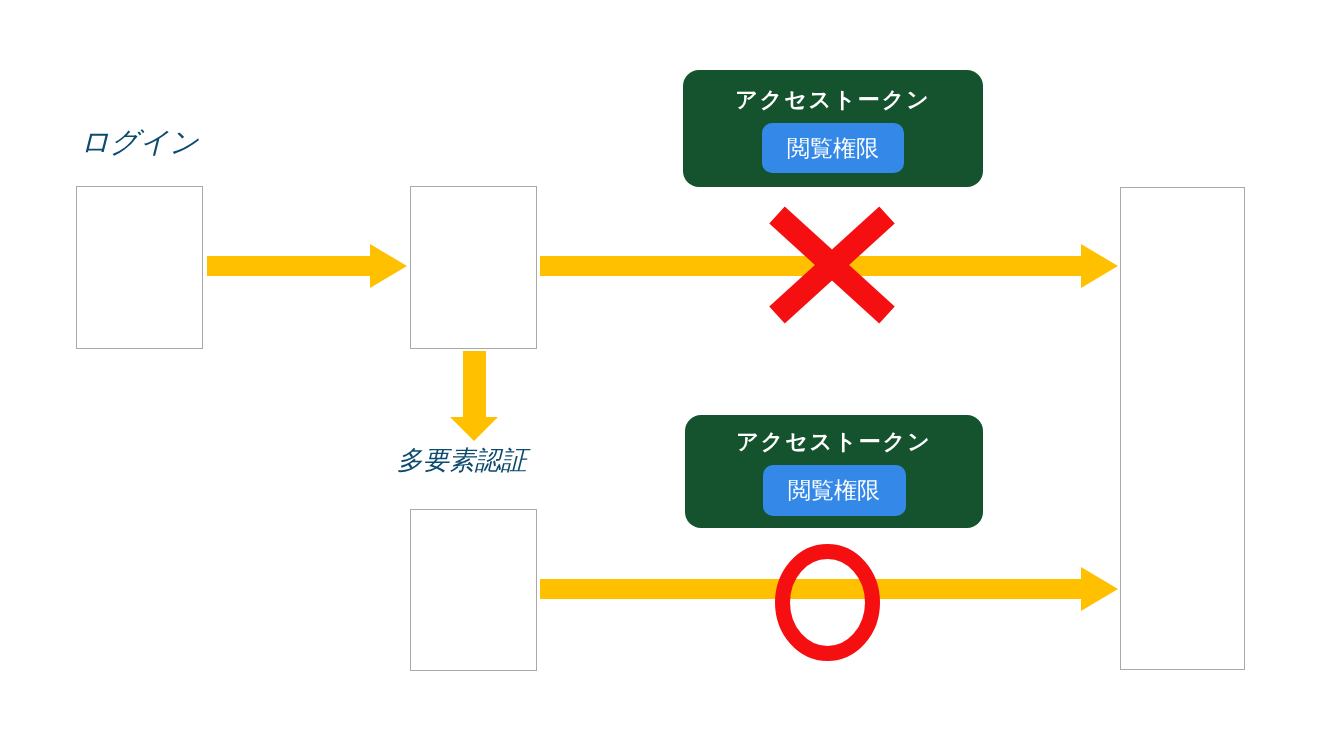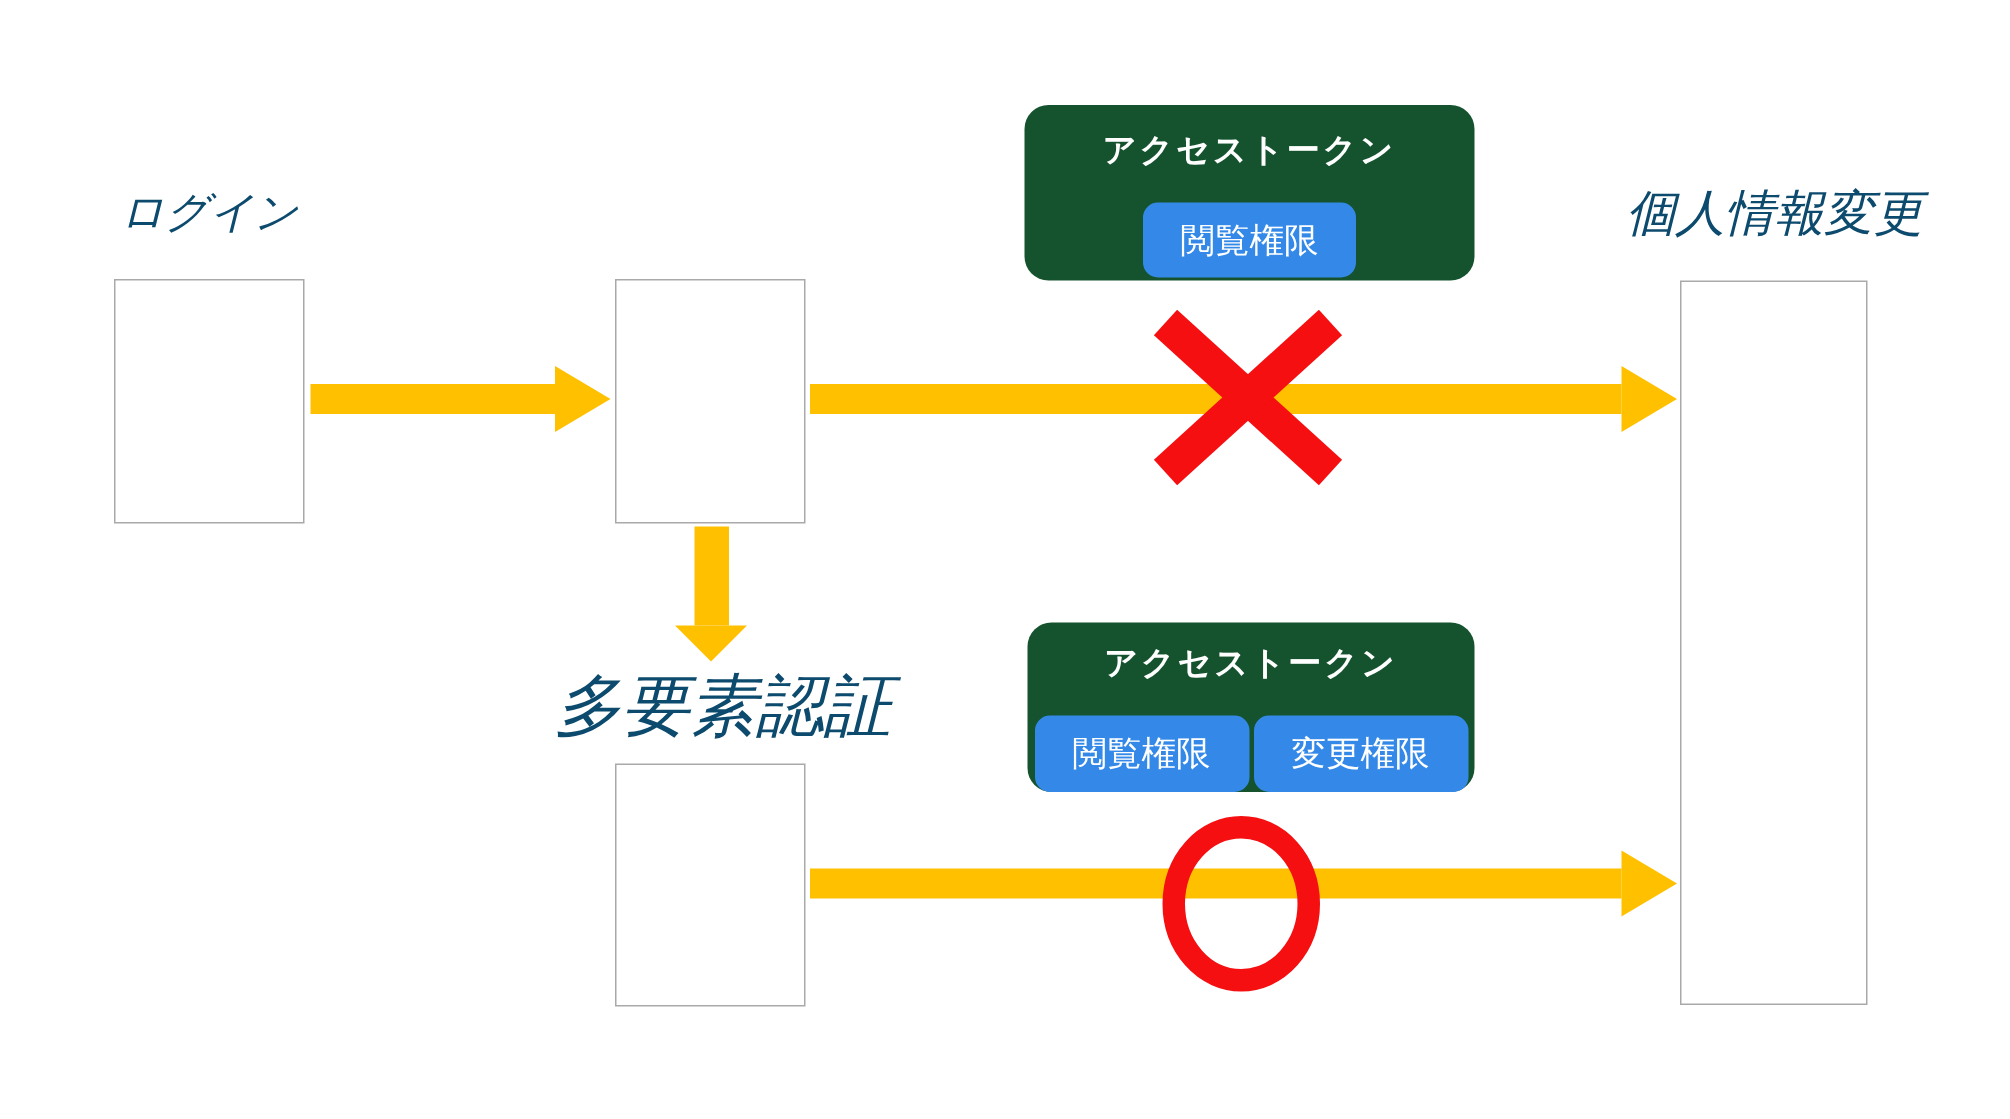--- a/index.html
+++ b/index.html
@@ -21,21 +21,21 @@
     position: absolute;
     color: #0c4a6e;
     text-align: center;
     white-space: nowrap;
     line-height: 1.1;
     font-style: italic;
   }
   .lbl-login    { left: 76px;  top: 127px; width: 127px; font-size: 29px; }
   .lbl-mypage   { left: 404px; top: 127px; width: 140px; font-size: 29px; }
   .lbl-personal { left: 1058px; top: 124px; width: 250px; font-size: 33px; }
-  .lbl-mfa      { left: 360px; top: 446px; width: 244px; font-size: 45px; text-align: center; }
+  .lbl-mfa      { left: 340px; top: 446px; width: 244px; font-size: 26px; text-align: center; }
 
   
   .node-box {
     position: absolute;
     background: #ffffff;
     border: 1.5px solid #a9a9a9;
     box-sizing: border-box;
   }
   .box-login    { left: 76px;   top: 186px; width: 127px; height: 163px; }
   .box-mypage   { left: 410px;  top: 186px; width: 127px; height: 163px; }
@@ -92,21 +92,21 @@
     font-size: 22px;
     letter-spacing: 2px;
     padding-top: 15px;
     white-space: nowrap;
   }
   .card-view-change .token-title { padding-top: 12px; }
   .chip-row {
     display: flex;
     justify-content: center;
     gap: 3px;
-    margin-top: 20px;
+    margin-top: 8px;
     text-align: right;
   }
   .chip {
     background: #3489E8;
     border-radius: 10px;
     color: #ffffff;
     font-size: 23px;
     display: flex;
     align-items: center;
     justify-content: center;
@@ -119,21 +119,20 @@
   .mark { position: absolute; }
   .mark-x      { left: 764px; top: 202px; }
   .mark-circle { left: 767px; top: 537px; }
 </style>
 </head>
 <body>
 
 <div class="canvas">
 
   <div class="node-label lbl-login">ログイン</div>
-  <div class="node-label lbl-personal">個人情報変更</div>
   <div class="node-label lbl-mfa">多要素認証</div>
 
   <div class="node-box box-login"></div>
   <div class="node-box box-mypage"></div>
   <div class="node-box box-mfa"></div>
   <div class="node-box box-personal"></div>
 
   <div class="harrow arrow-1">
     <div class="shaft"></div>
     <div class="head"></div>
@@ -164,17 +163,16 @@
     <div class="token-title">アクセストークン</div>
     <div class="chip-row">
       <div class="chip">閲覧権限</div>
     </div>
   </div>
 
   <div class="token-card card-view-change">
     <div class="token-title">アクセストークン</div>
     <div class="chip-row">
       <div class="chip">閲覧権限</div>
-      <div class="chip">変更権限</div>
     </div>
   </div>
 
 </div>
 
 </body></html>

